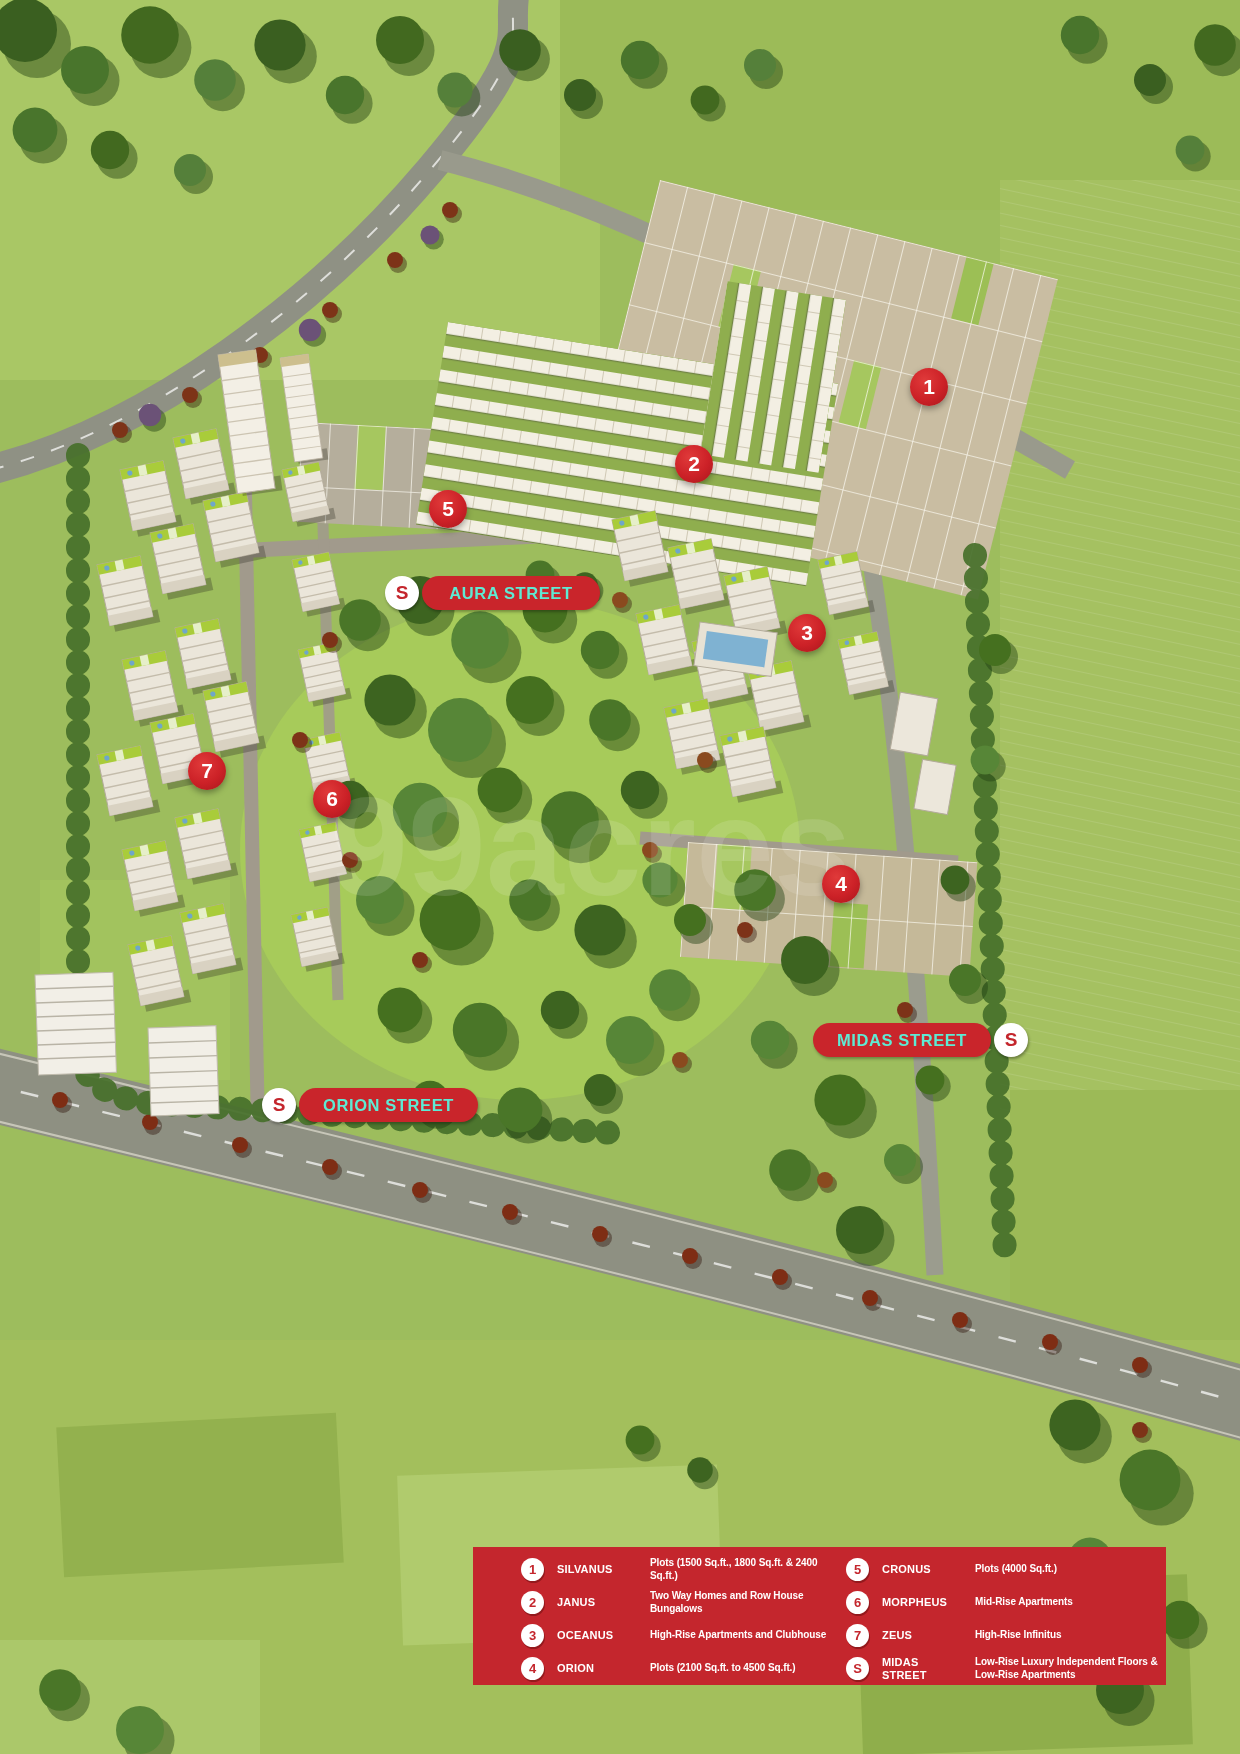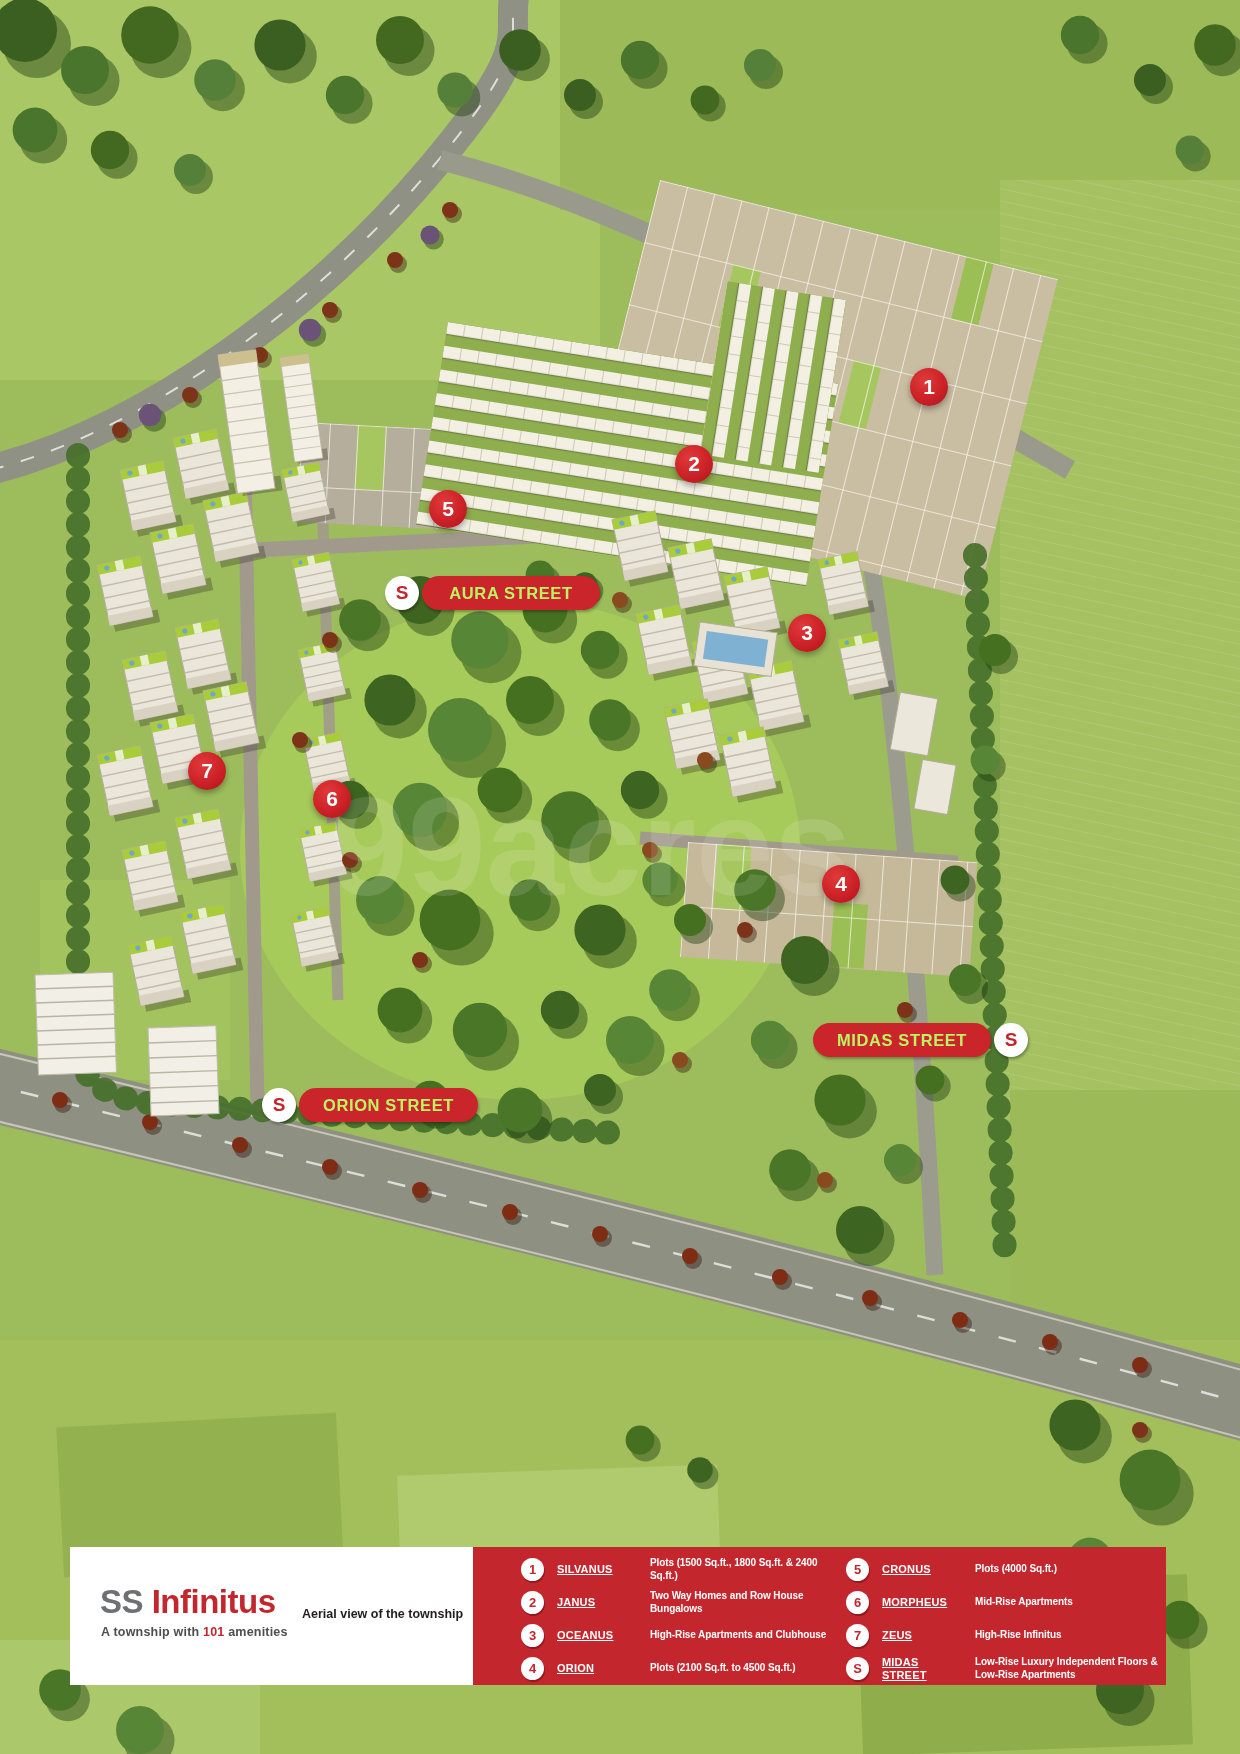--- a/index.html
+++ b/index.html
@@ -9,21 +9,21 @@
 
   
   .marker{position:absolute;width:38px;height:38px;border-radius:50%;
     background:radial-gradient(circle at 38% 32%, #e03a3a 0%, #cc2127 55%, #a8161c 100%);
     color:#fff;font-weight:bold;font-size:21px;display:flex;align-items:center;justify-content:center;
     box-shadow:0 3px 6px rgba(0,0,0,.35);}
   .street-label{position:absolute;display:flex;align-items:center;gap:3px;}
   .s-badge{width:34px;height:34px;border-radius:50%;background:#fff;color:#c4262d;
     font-weight:bold;font-size:19px;display:flex;align-items:center;justify-content:center;
     box-shadow:1px 2px 3px rgba(0,0,0,.35);flex:0 0 auto;}
-  .pill{height:34px;border-radius:17px;background:#c9252b;color:#bef264;font-weight:bold;
+  .pill{height:34px;border-radius:17px;background:#c9252b;color:#5eead4;font-weight:bold;
     font-size:16.5px;letter-spacing:.6px;display:flex;align-items:center;padding:0 24px;
     box-shadow:1px 2px 3px rgba(0,0,0,.3);white-space:nowrap;}
   .pill-wide{min-width:130px;justify-content:center;}
 
   
   #panel-white{position:absolute;left:70px;top:1547px;width:403px;height:138px;background:#fff;}
   #brand{position:absolute;left:30px;top:36px;font-weight:bold;font-size:33px;letter-spacing:-.5px;}
   #brand .gray{color:#6f7073;} #brand .red{color:#c4262d;}
   #tagline{position:absolute;left:31px;top:78px;font-weight:bold;font-size:12.5px;color:#4d4e50;letter-spacing:.2px;}
   #tagline .red{color:#c4262d;}
@@ -31,21 +31,21 @@
 
   #panel-red{position:absolute;left:473px;top:1547px;width:693px;height:138px;background:#c4262d;}
   .legend-col{position:absolute;top:6px;display:flex;flex-direction:column;}
   #legend-col-1{left:48px;width:322px;}
   #legend-col-2{left:373px;width:314px;}
   .legend-row{display:grid;grid-template-columns:24px 62px 1fr;column-gap:12px;
     align-items:center;min-height:31px;padding:1px 0;}
   .legend-badge{width:23px;height:23px;border-radius:50%;background:#fff;color:#c4262d;
     font-weight:bold;font-size:13px;display:flex;align-items:center;justify-content:center;
     box-shadow:1px 2px 0 rgba(90,10,12,.45);}
-  .legend-name{color:#fff;font-weight:bold;font-size:11px;letter-spacing:.2px;line-height:1.15;text-decoration:underline;}
+  .legend-name{color:#fff;font-weight:bold;font-size:11px;letter-spacing:.2px;line-height:1.15;}
   .legend-desc{color:#fff;font-weight:bold;font-size:10px;letter-spacing:-.1px;line-height:1.25;margin-left:19px;}
 </style>
 </head>
 <body>
 
 <div id="stage">
 
   <svg id="scene" viewBox="0 0 1240 1754" aria-hidden="true">
     <defs>
       <pattern id="plots" patternUnits="userSpaceOnUse" width="28" height="64">
@@ -389,29 +389,20 @@
   </div>
   <div class="street-label" style="left:262px;top:1088px">
     <div class="s-badge">S</div>
     <div class="pill pill-wide">ORION STREET</div>
   </div>
   <div class="street-label" style="left:813px;top:1023px">
     <div class="pill pill-wide">MIDAS STREET</div>
     <div class="s-badge">S</div>
   </div>
 
-  <div id="panel-white">
-    <div id="brand">
-      <span class="gray">SS</span><span class="red"> Infinitus</span>
-    </div>
-    <div id="tagline">
-      <span>A township with </span><span class="red">101</span><span> amenities</span>
-    </div>
-    <div id="caption">Aerial view of the township</div>
-  </div>
 
   <div id="panel-red">
     <div id="legend-col-1" class="legend-col">
       <div class="legend-row">
         <div class="legend-badge">1</div>
         <div class="legend-name">SILVANUS</div>
         <div class="legend-desc">Plots (1500 Sq.ft., 1800 Sq.ft. &amp; 2400 Sq.ft.)</div>
       </div>
       <div class="legend-row">
         <div class="legend-badge">2</div>

